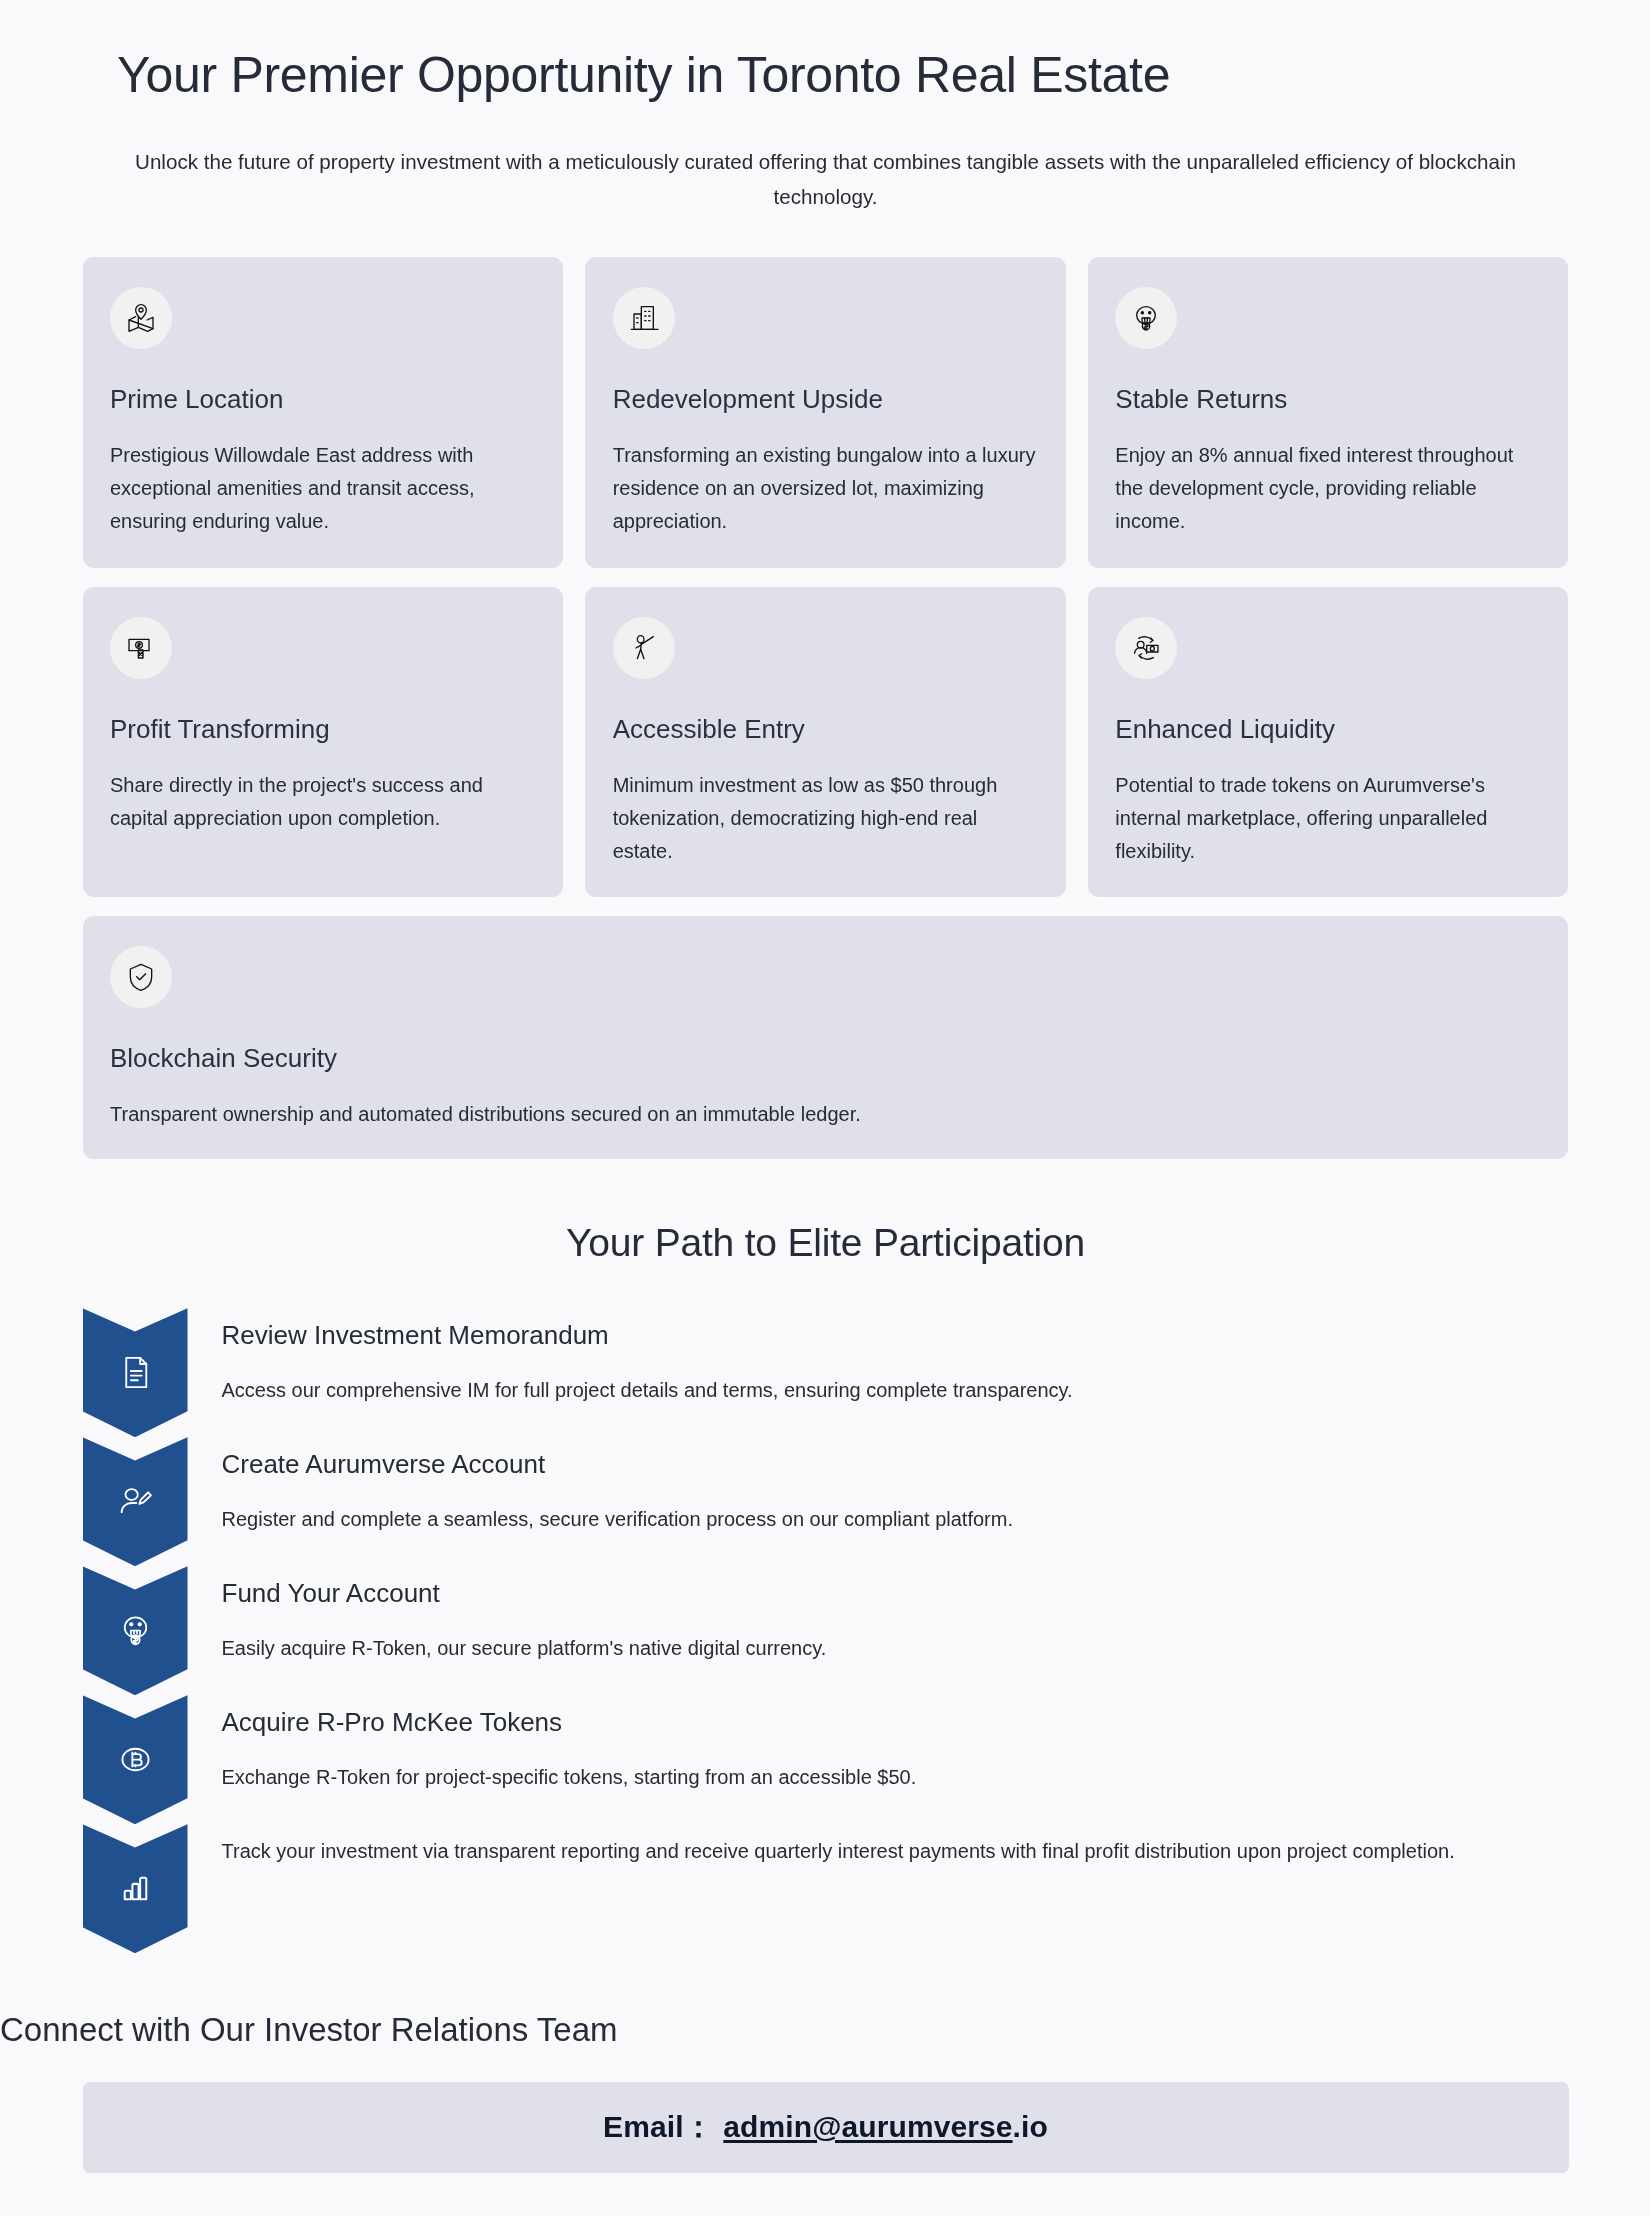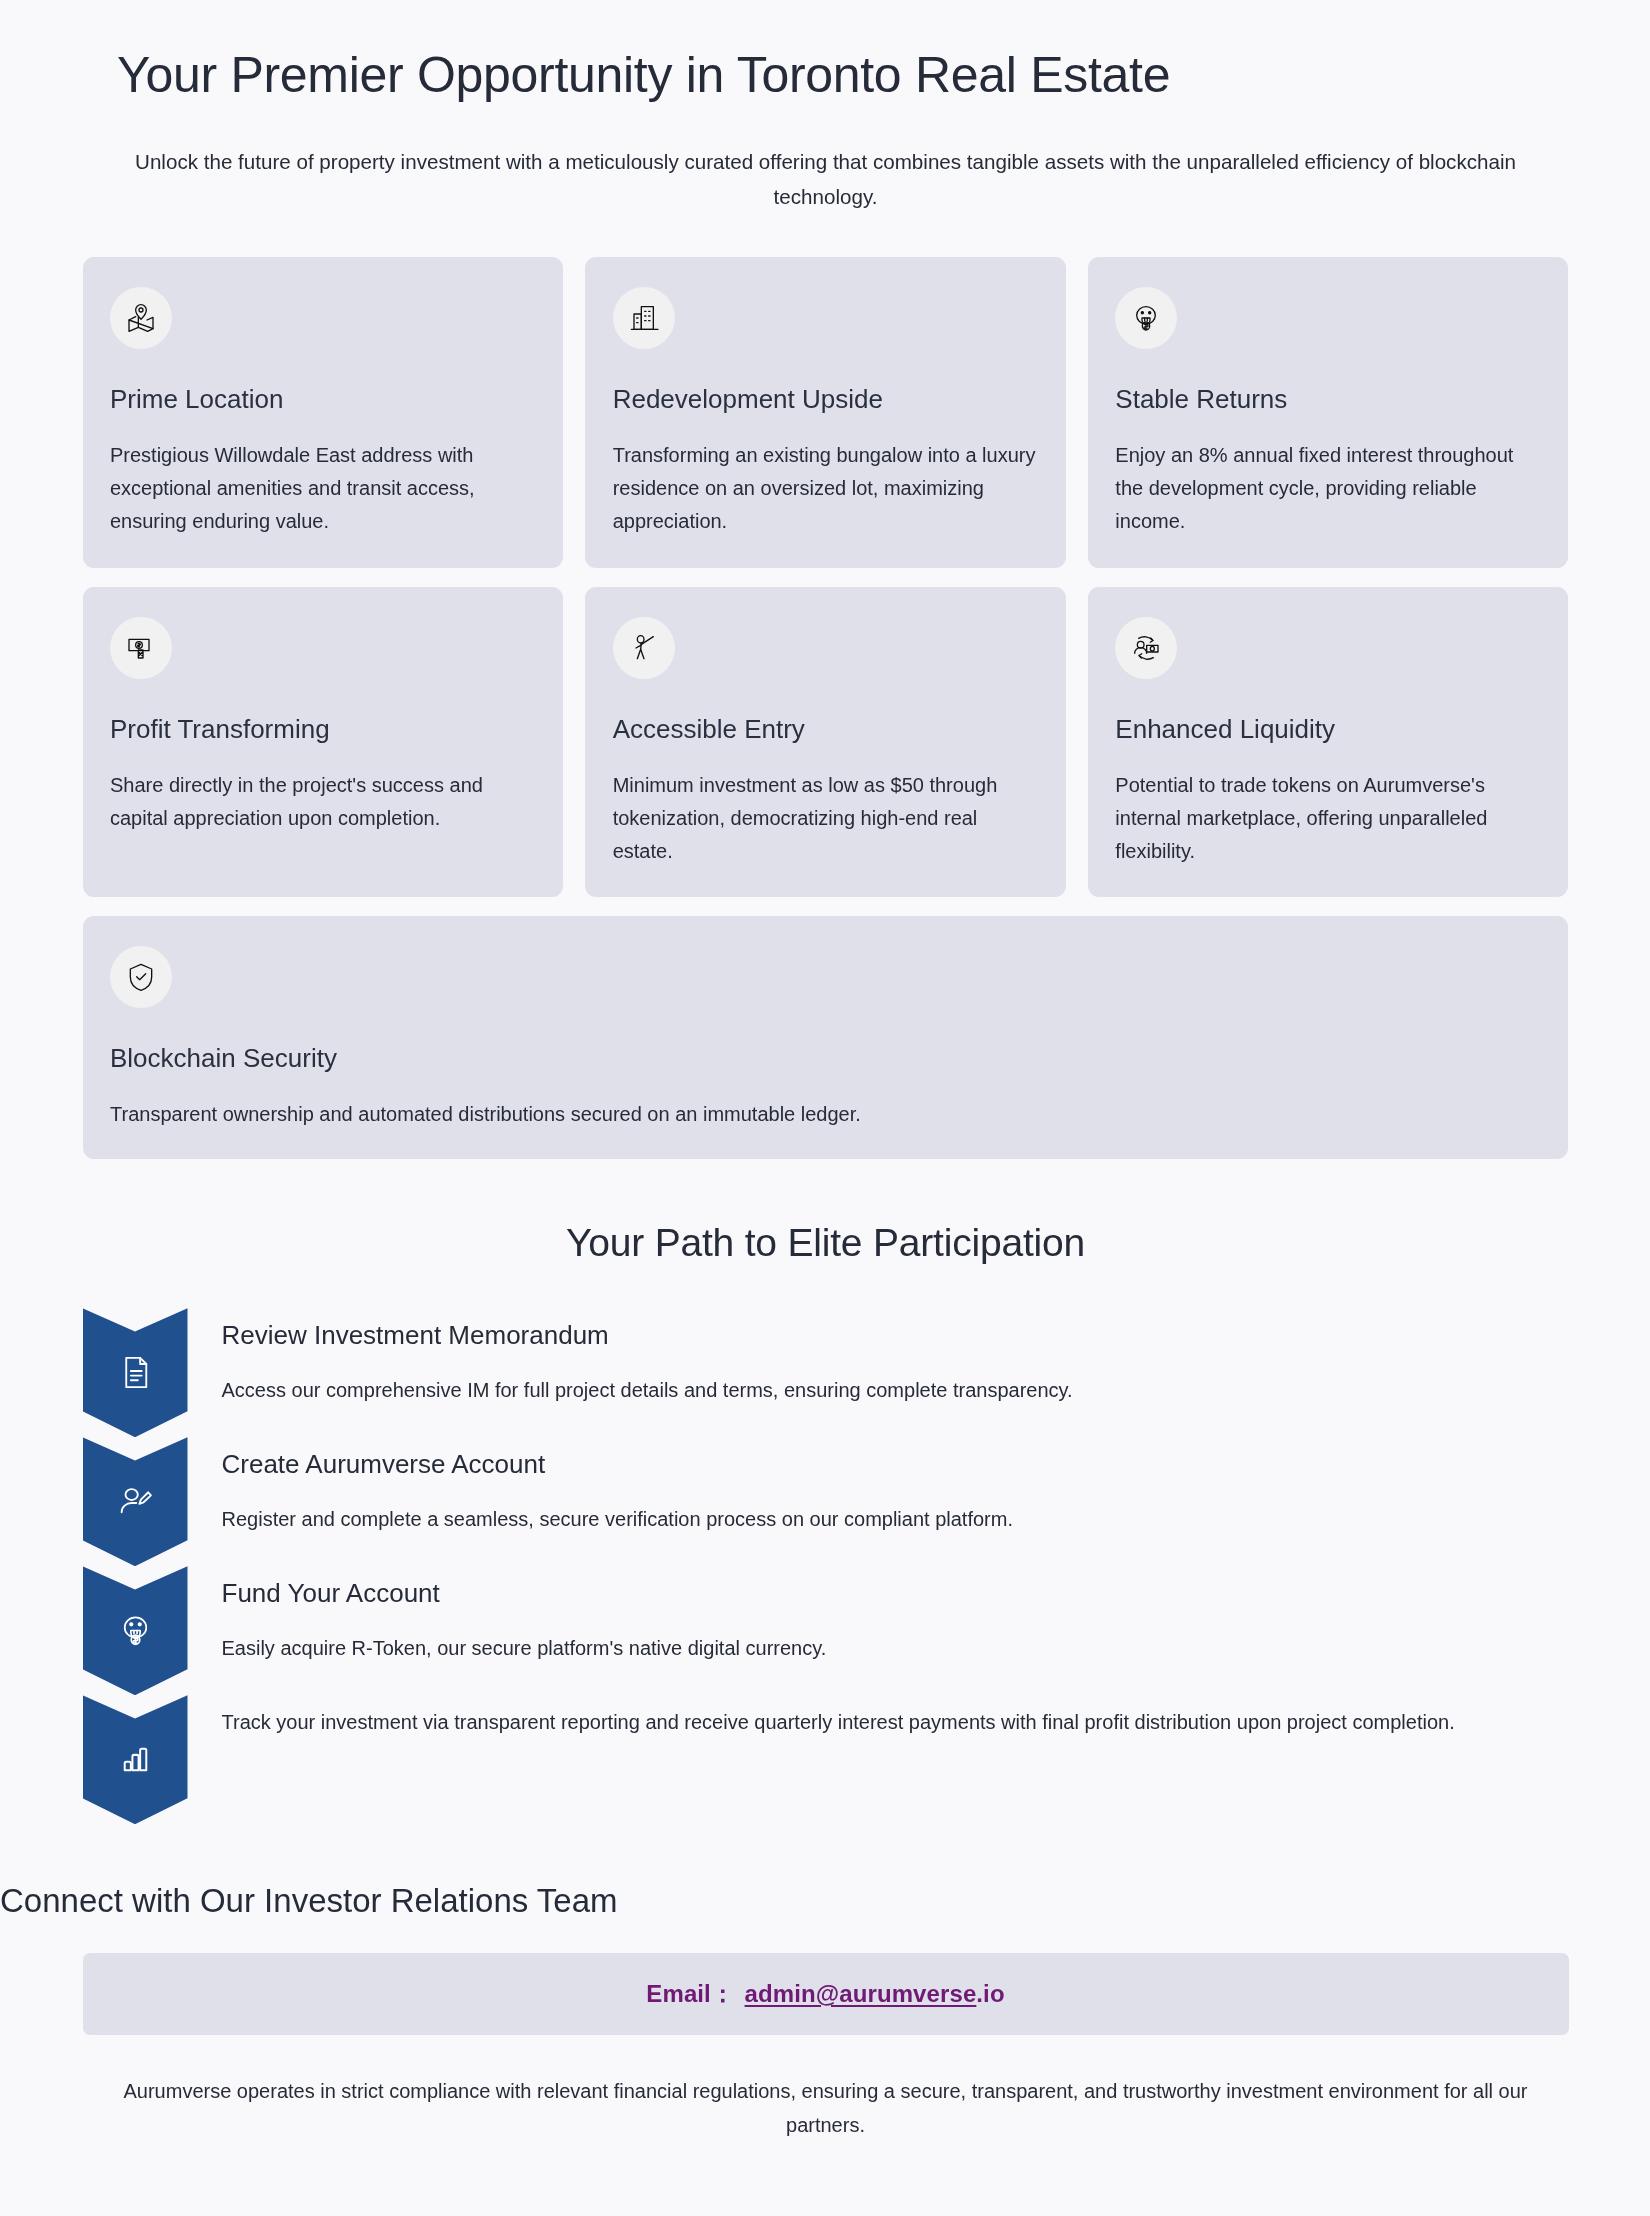--- a/index.html
+++ b/index.html
@@ -154,23 +154,23 @@
   .contact-box {
     margin: 33px auto 0 auto;
     width: 1486px;
     background: #dfe0ea;
     border-radius: 6.9px;
     padding: 25px 27.5px;
     text-align: center;
   }
 
   .contact-line {
-    font-size: 24px;
+    font-size: 30px;
     font-weight: 700;
-    color: #701a75;
+    color: #0f172a;
     letter-spacing: 0.1px;
   }
   .contact-line .email-user { text-decoration: underline; text-underline-offset: 3.4px; }
   .contact-line .sep { display: inline-block; width: 9.6px; }
 
   .disclaimer {
     margin: 40px auto 0 auto;
     max-width: 1486px;
     text-align: center;
     font-size: 20px;
@@ -344,20 +344,37 @@
             </svg>
           </span>
         </div>
       </div>
       <div class="step-body">
         <div class="step-title">Fund Your Account</div>
         <div class="step-desc">Easily acquire R-Token, our secure platform's native digital currency.</div>
       </div>
     </div>
 
+    <div class="step-row">
+      <div class="chev">
+        <div class="chev-shape">
+          <span>
+            <svg viewBox="0 0 48 48" fill="none" stroke="#fff" stroke-width="2.4" stroke-linecap="round" stroke-linejoin="round">
+              <ellipse cx="24" cy="24" rx="17" ry="14"></ellipse>
+              <path d="M20 15v18M24 15v2M24 31v2"></path>
+              <path d="M20 17h7.5a3.6 3.6 0 0 1 0 7.2H20M20 24.2h8.3a3.7 3.7 0 0 1 0 7.4H20"></path>
+            </svg>
+          </span>
+        </div>
+      </div>
+      <div class="step-body">
+        <div class="step-title">Acquire R-Pro McKee Tokens</div>
+        <div class="step-desc">Exchange R-Token for project-specific tokens, starting from an accessible $50.</div>
+      </div>
+    </div>
 
     <div class="step-row">
       <div class="chev">
         <div class="chev-shape">
           <span>
             <svg viewBox="0 0 48 48" fill="none" stroke="#fff" stroke-width="2.6" stroke-linecap="round" stroke-linejoin="round">
               <path d="M10 29a2 2 0 0 1 2-2h4a2 2 0 0 1 2 2v9h-8z"></path>
               <path d="M20 20a2 2 0 0 1 2-2h4a2 2 0 0 1 2 2v18h-8z"></path>
               <path d="M30 12a2 2 0 0 1 2-2h4a2 2 0 0 1 2 2v26h-8z"></path>
             </svg>

